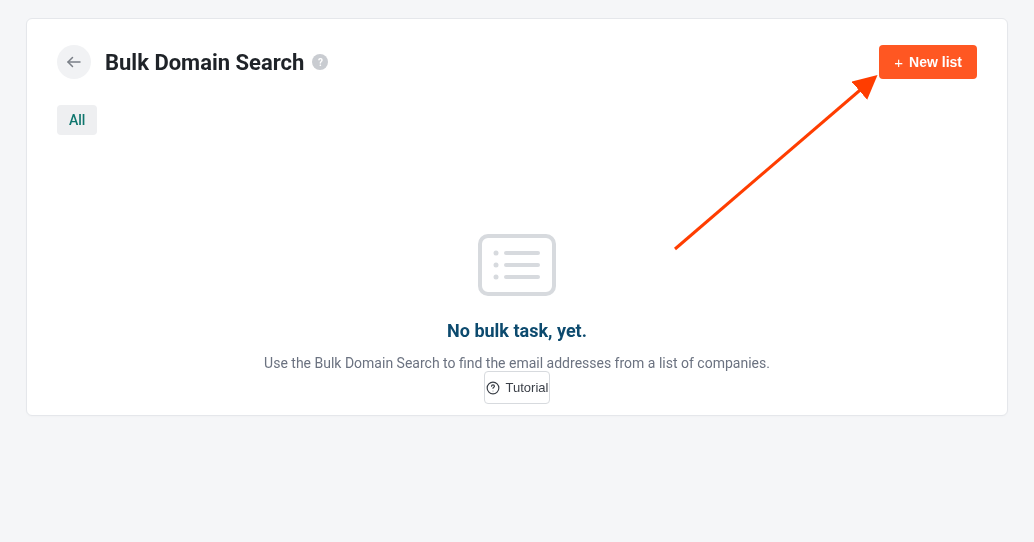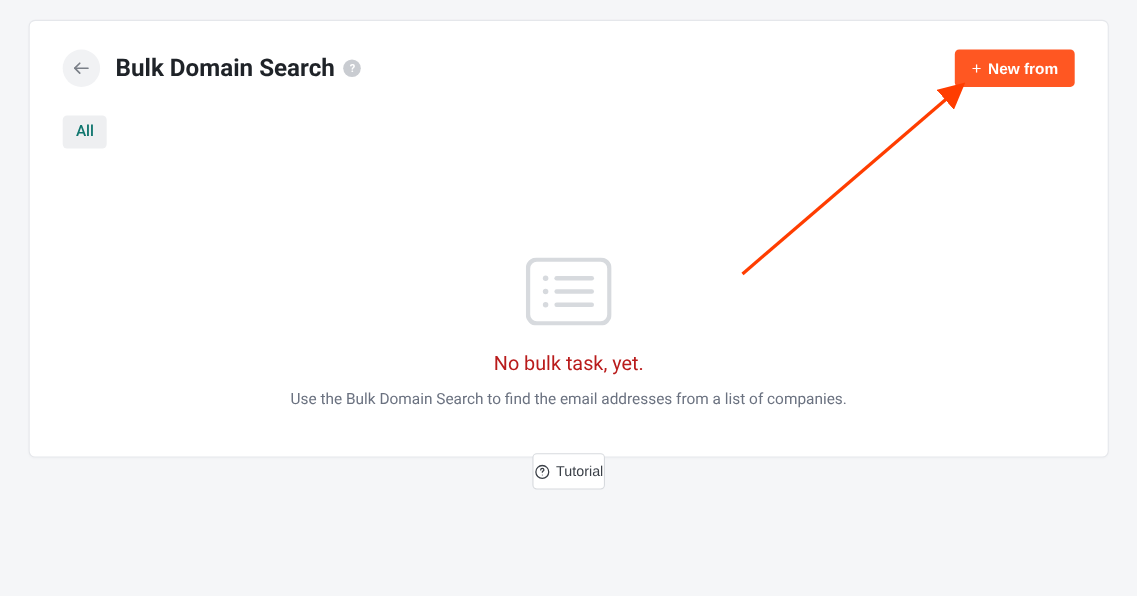--- a/index.html
+++ b/index.html
@@ -112,41 +112,40 @@
     right: 0;
     display: flex;
     flex-direction: column;
     align-items: center;
   }
   .empty-icon {
     margin-bottom: 20px;
   }
   .empty-title {
     font-size: 18px;
-    font-weight: 400;
-    color: #b91c1c;
+    font-weight: 700;
+    color: #0c4a6e;
     margin-bottom: 14px;
   }
   .empty-subtitle {
     font-size: 14px;
     color: #6b7280;
   }
   .tutorial-btn {
     background: #fff;
     border: 1px solid #d7dade;
     border-radius: 4px;
     padding: 8px 1px;
     font-size: 13px;
     font-weight: 500;
     color: #3a3f47;
     display: flex;
     align-items: center;
     gap: 6px;
     cursor: pointer;
-    margin-top: 41px;
   }
   .tutorial-btn svg { stroke: #3a3f47; }
   .annotation-arrow {
     position: absolute;
     left: 640px;
     top: 48px;
     pointer-events: none;
   }
 </style>
 </head>
@@ -162,21 +161,21 @@
           <polyline points="10 18 4 12 10 6"></polyline>
         </svg>
       </div>
       <div class="title-wrap">
         <h1 class="page-title">Bulk Domain Search</h1>
         <span class="help-icon">?</span>
       </div>
     </div>
     <button class="new-bulk-btn">
       <span class="plus">+</span>
-      <span>New from</span>
+      <span>New list</span>
     </button>
   </div>
 
   <div class="tabs">
     <div class="tab active">
       <span>All</span>
     </div>
   </div>
 
   <div class="empty-state">

